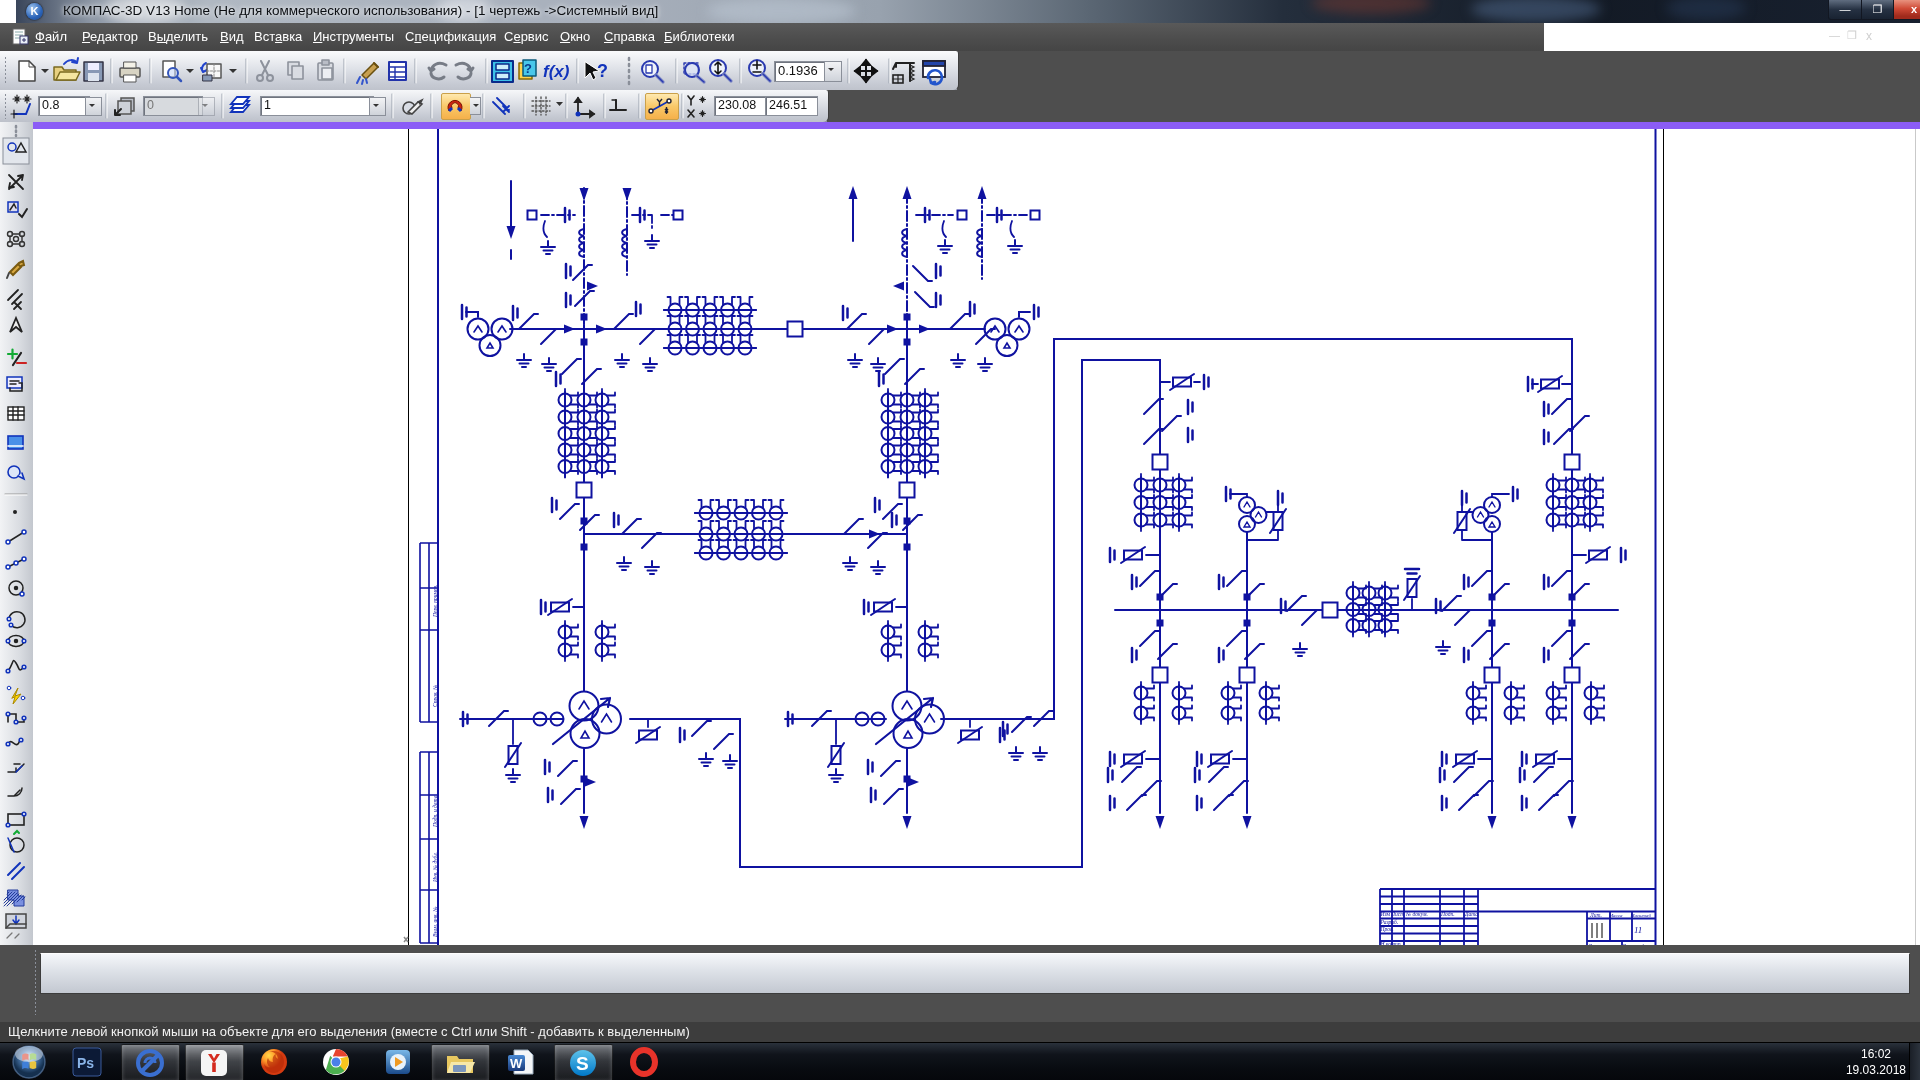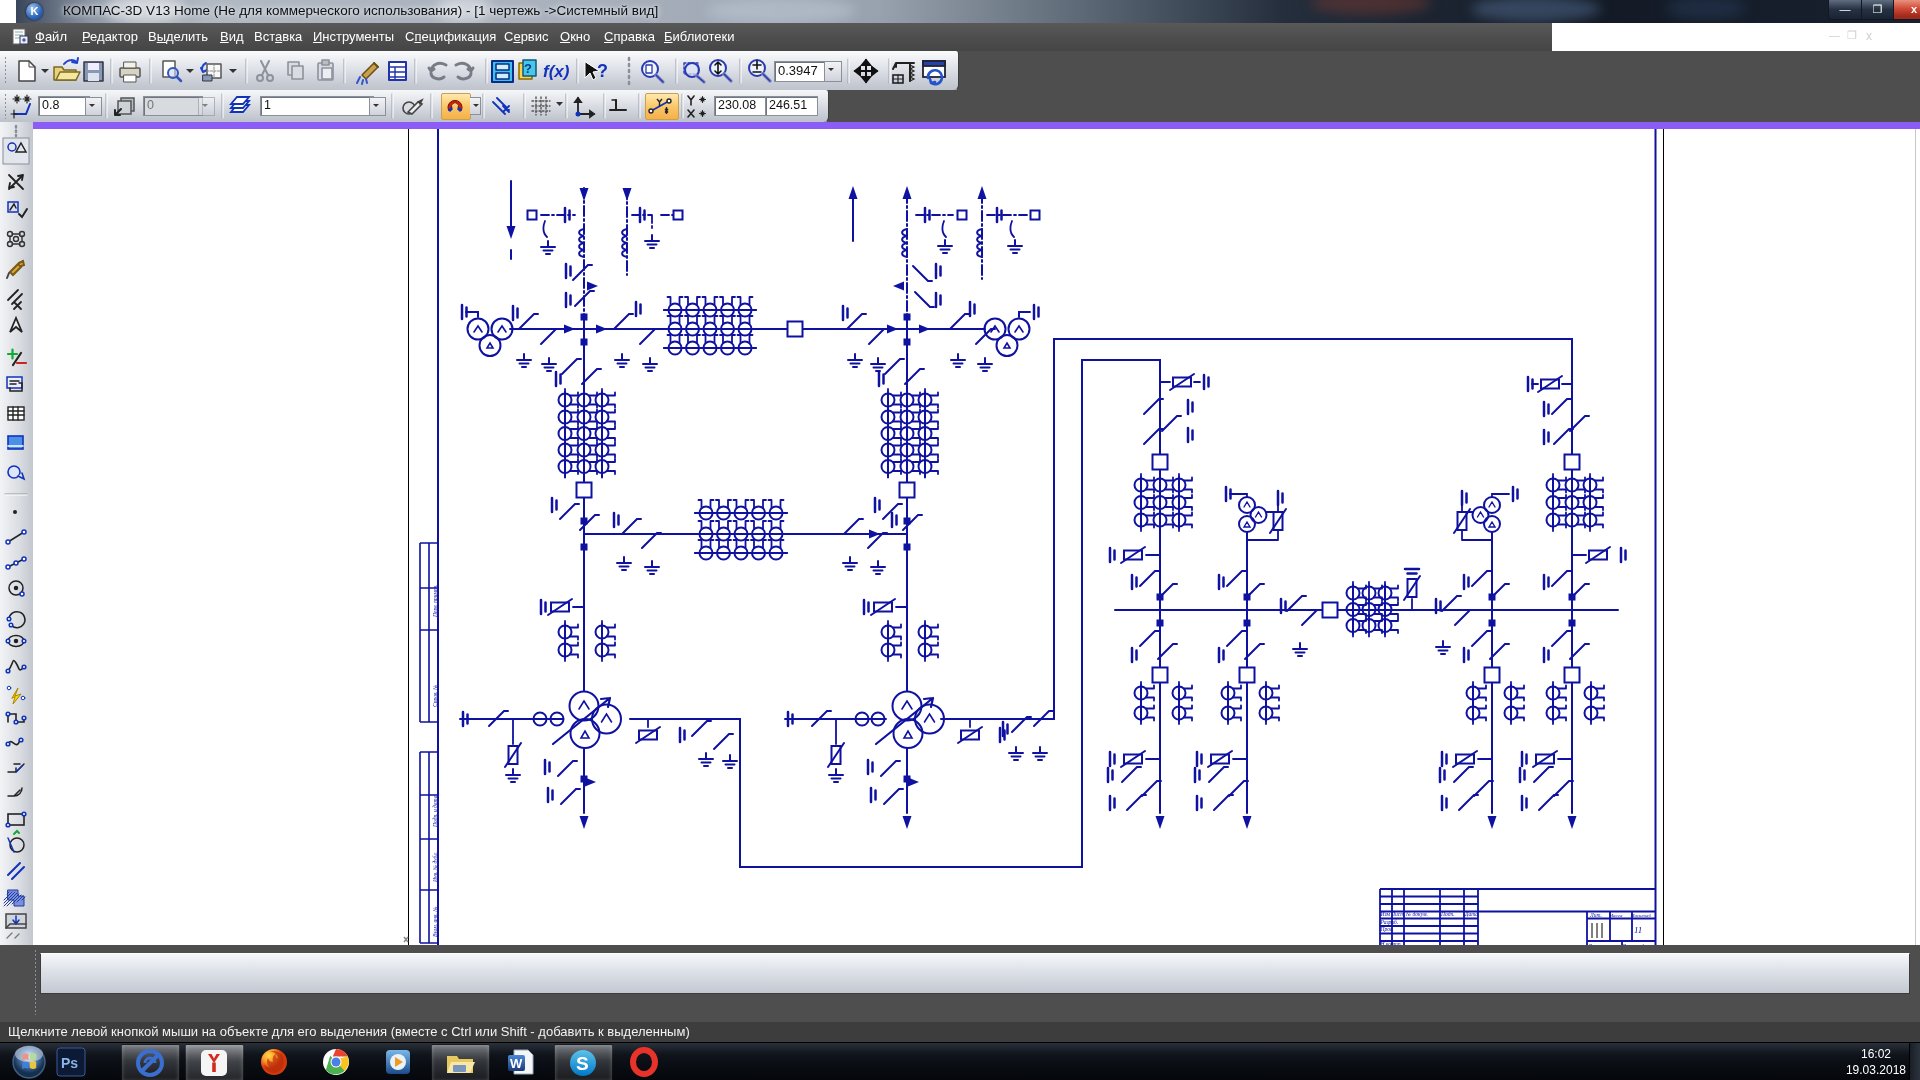--- a/index.html
+++ b/index.html
@@ -5,21 +5,21 @@
 html,body{margin:0;padding:0;width:1920px;height:1080px;overflow:hidden;font-family:"Liberation Sans",sans-serif;background:#fff;}
 .abs{position:absolute;}
 
 #titlebar{left:16px;top:0;width:1920px;height:23px;background:linear-gradient(90deg,#39455a 0%,#8e98a6 4%,#b0b8c2 10%,#a8b0bc 30%,#98a2ae 45%,#5a6673 56%,#242e3c 66%,#131a25 82%,#182130 100%);overflow:hidden;}
 .blob{position:absolute;border-radius:50%;filter:blur(6px);}
 #apptitle{position:absolute;left:47px;top:3px;font-size:13.5px;color:#0b0e12;text-shadow:0 0 4px rgba(255,255,255,.9),0 0 8px rgba(255,255,255,.6);white-space:nowrap;}
 #appico{position:absolute;left:10px;top:3px;width:17px;height:17px;border-radius:50%;background:radial-gradient(circle at 35% 30%,#9fc4ee,#2a63b8 60%,#1b4488);box-shadow:0 0 2px #000;}
 #appico:after{content:"K";position:absolute;left:4.5px;top:1.5px;font-size:11px;font-weight:bold;color:#fff;}
 .winbtn{position:absolute;top:0;height:19px;border:1px solid #121722;border-top:none;color:#fff;text-align:center;font-size:11px;line-height:18px;}
 
-#menubar{left:0;top:23px;width:1544px;height:28px;background:linear-gradient(#595959,#4c4c4c 60%,#454545);border-bottom:1px solid #3a3a3a;color:#fff;font-size:13px;padding-left:8px;}
+#menubar{left:0;top:23px;width:1544px;height:28px;background:linear-gradient(#595959,#4c4c4c 60%,#454545);border-bottom:1px solid #3a3a3a;color:#fff;font-size:13px;}
 #menubar span{position:absolute;top:6px;}
 #menubar u{text-decoration:underline;}
 .mdi{color:#cfcfcf;font-size:11px;top:7px;}
 
 #tb1{left:0;top:51px;width:1920px;height:39px;background:#4e4e4e;}
 #tb1i{position:absolute;left:0;top:0;width:958px;height:39px;border-bottom-right-radius:6px;border-top-right-radius:3px;background:linear-gradient(#fafbfc,#dfe2e8 45%,#c6cad3 85%,#bfc3cc);border-right:1px solid #3e3e3e;border-bottom:1px solid #9aa0aa;}
 #tb2{left:0;top:90px;width:1920px;height:32px;background:#4e4e4e;}
 #tb2i{position:absolute;left:0;top:0;width:828px;height:32px;border-bottom-right-radius:6px;border-top-right-radius:3px;background:linear-gradient(#f6f7f9,#dcdfe5 45%,#c4c8d1 85%,#bdc1ca);border-right:1px solid #3e3e3e;border-bottom:1px solid #8f959f;}
 .grip{position:absolute;width:3px;background-image:radial-gradient(circle,#8a8f99 35%,transparent 36%);background-size:3px 4px;}
 .combo{position:absolute;background:#fff;border:1px solid #8a8f99;box-shadow:inset 1px 1px 0 #6f747e;font-size:11.5px;color:#111;padding:1px 3px;}
@@ -198,21 +198,21 @@
           <path d="M741 8 v24" stroke="#fff"></path>
 
  <g stroke="#2a3ab0" stroke-width="2">
             <circle cx="757" cy="17" r="8" fill="#eef2fa"></circle>
             <path d="M753 14 h8 m-4 -4 v8 M753 21 h8" stroke-width="1.6" stroke="#111"></path>
             <path d="M763 23 l7 7" stroke-width="3.5" stroke="#8c96c8"></path>
             <path d="M763 23 l7 7" stroke-width="1.6"></path>
           </g>
 </g>
 </svg>
-<div class="combo" style="left:774px;top:10px;width:46px;height:17px;font-size:13px;">0.3947</div>
+<div class="combo" style="left:774px;top:10px;width:46px;height:17px;font-size:13px;">0.1936</div>
 <div class="cbtn" style="left:824px;top:10px;width:16px;height:19px;"></div>
 <svg class="abs" style="left:830px;top:0" width="136" height="39" viewBox="830 0 136 39">
 <g stroke-linecap="round" fill="none">
  <path d="M848 8 v24" stroke="#98a0ac"></path>
           <path d="M849 8 v24" stroke="#fff"></path>
 
  <g stroke="#111" stroke-width="2">
             <path d="M866 9 v22 M855 20 h22"></path>
             <path d="M866 9 l-4 5 h8 z M866 31 l-4 -5 h8 z M855 20 l5 -4 v8 z M877 20 l-5 -4 v8 z" fill="#111"></path>
           </g>
@@ -1081,21 +1081,21 @@
       </defs>
  <g transform="translate(21 19) scale(.85)">
   <path d="M-8 -1.5 C-4 -3.5 -1 -3.5 -0.5 -1.5 L-0.5 -9 C-3 -10.5 -6 -10 -8 -8.5 Z" fill="#d93f2a"></path>
   <path d="M0.8 -1.7 C4 -3.5 7 -3.5 8.5 -2 L8.5 -9 C6 -10.5 3 -10.5 0.8 -9.2 Z" fill="#7dbf3f"></path>
   <path d="M-8 0.5 C-4 -1.5 -1 -1.5 -0.5 0.5 L-0.5 8 C-3 6.5 -6 7 -8 8.5 Z" fill="#3f7fd9"></path>
   <path d="M0.8 0.3 C4 -1.5 7 -1.5 8.5 0 L8.5 7 C6 8.5 3 8.5 0.8 7.2 Z" fill="#e8c43f"></path>
  </g>
  <ellipse cx="21" cy="11" rx="14" ry="8" fill="rgba(255,255,255,.45)"></ellipse>
       <circle cx="21" cy="19" r="16" fill="none" stroke="rgba(160,200,255,.35)" stroke-width="1.5"></circle>
 </svg>
-<div class="tbtn" style="left:43px;">
+<div class="tbtn" style="left:59px;">
       <svg class="ticon" viewBox="0 0 30 30">
         <rect x="1" y="1" width="28" height="28" rx="3" fill="#0c1a36" stroke="#3a5a9a"></rect>
         <text x="5" y="21" font-size="14" font-weight="bold" fill="#8ab4e8" font-family="Liberation Sans">Ps</text>
       </svg>
     </div>
 <div class="tbtn lit" style="left:121px;">
       <svg class="ticon" viewBox="0 0 30 30">
         <circle cx="15" cy="15" r="12" fill="none" stroke="#3a6fd0" stroke-width="4"></circle>
         <path d="M6 24 L24 6" stroke="#3a6fd0" stroke-width="4"></path>
         <path d="M10 15 a5 5 0 1 1 10 0" fill="none" stroke="#3a6fd0" stroke-width="3"></path>

